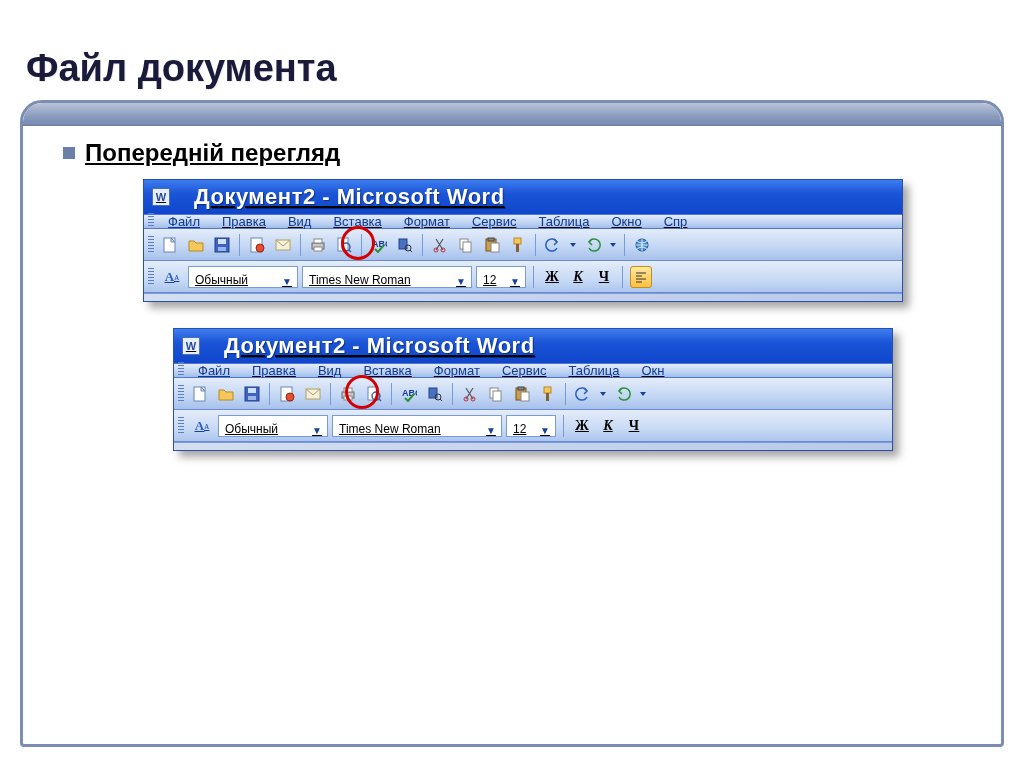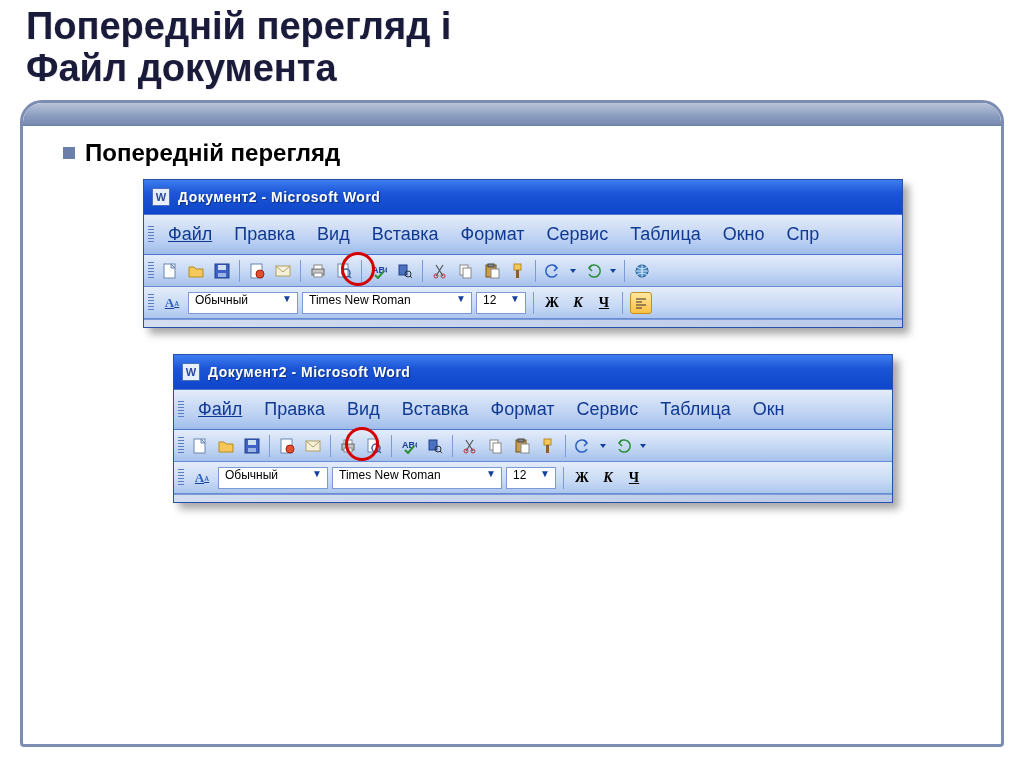--- a/index.html
+++ b/index.html
@@ -38,20 +38,21 @@
     background: linear-gradient(to bottom,#b9c4d9 0%, #8a9cbe 60%, #788aaf 100%);
     border-bottom: 1px solid #6b7ea3;
     border-radius: 18px 18px 0 0;
   }
   .slide-content {
     position: absolute;
     top: 36px;
     left: 40px;
     right: 40px;
     bottom: 20px;
+    text-decoration: underline;
   }
   .bullet-item {
     display: flex;
     align-items: flex-start;
     gap: 10px;
     margin-bottom: 10px;
   }
   .bullet-square {
     width: 12px;
     height: 12px;
@@ -87,35 +88,36 @@
     border: 1px solid #4a6fb8;
     font-size: 11px;
     font-weight: bold;
     color: #2b4a9e;
     display: flex;
     align-items: center;
     justify-content: center;
   }
   .title-text {
     color: #fff;
-    font-size: 14px;
+    font-size: 22px;
     font-weight: bold;
     text-shadow: 1px 1px 1px rgba(0,0,0,0.4);
     letter-spacing: 0.5px;
+    margin-left: 16px;
   }
   .menubar {
-    height: 41px;
+    height: 15px;
     background: linear-gradient(to bottom,#e4ecf9 0%, #b8cef2 70%, #9fbdea 100%);
     border-top: 1px solid #4f77cf;
     border-bottom: 1px solid #4f77cf;
     display: flex;
     align-items: center;
     padding: 0 4px;
     gap: 2px;
-    font-size: 18px;
+    font-size: 13px;
   }
   .menubar .grip, .toolbar .grip, .format-bar .grip {
     width: 6px;
     height: 18px;
     background: repeating-linear-gradient(to bottom,#5b7dc4 0 1px, transparent 1px 3px);
     margin-right: 2px;
     flex-shrink:0;
   }
   .menu-item {
     padding: 2px 10px;
@@ -178,22 +180,22 @@
     font-family: "Times New Roman", serif;
     font-size: 13px;
     color: #1a3e9e;
     flex-shrink:0;
   }
   .combo {
     height: 22px;
     background: #fff;
     border: 1px solid #7a9ad8;
     display: flex;
-    align-items: flex-start;
-    padding: 0 3px 12px 6px;
+    align-items: flex-end;
+    padding: 0 3px 0 6px;
     font-size: 12px;
     color: #000;
     cursor: pointer;
     flex-shrink:0;
   }
   .combo .arr {
     margin-left: auto;
     width: 14px;
     text-align: center;
     color: #14409e;
@@ -216,21 +218,21 @@
     background: linear-gradient(to right,#d4def0 0%, #b9c9e8 100%);
     border-top: 1px solid #7a9ad8;
   }
   
   svg { display:block; }
 </style>
 </head>
 <body>
 
 <div class="slide-title">
-  <span>Попередній перегляд і</span><br>
+  <br>
   <span>Файл документа</span>
 </div>
 
 <div class="slide-frame">
   <div class="slide-content">
 
     <div class="bullet-item">
       <div class="bullet-square"></div>
       <div class="bullet-text">Попередній перегляд</div>
     </div>

